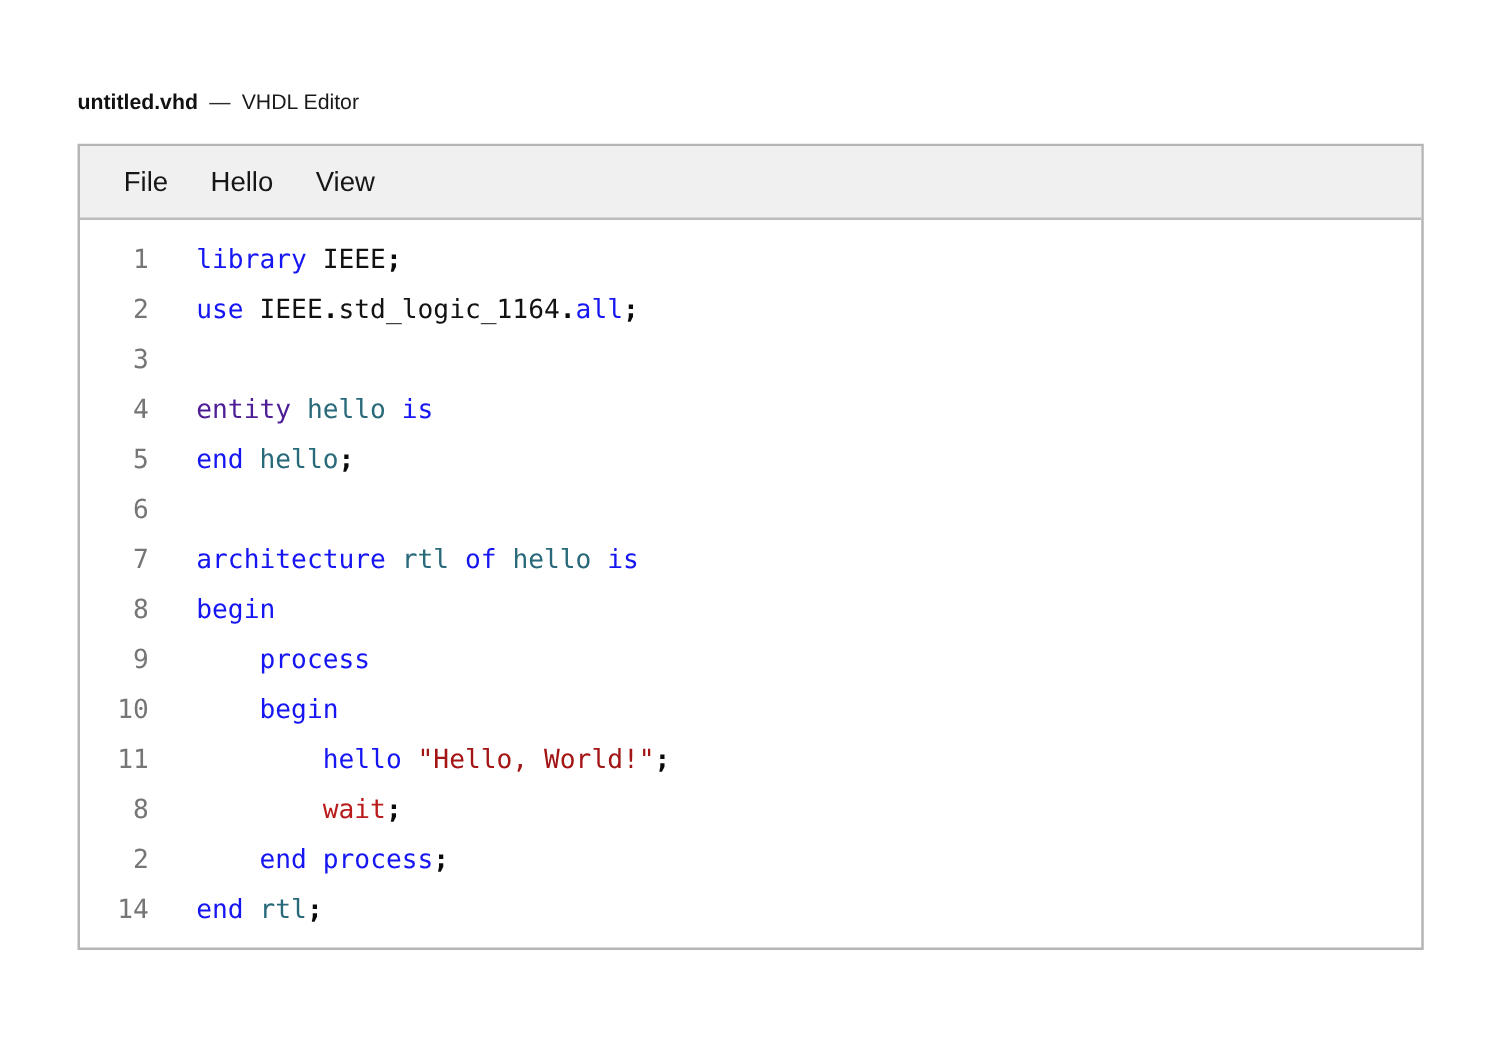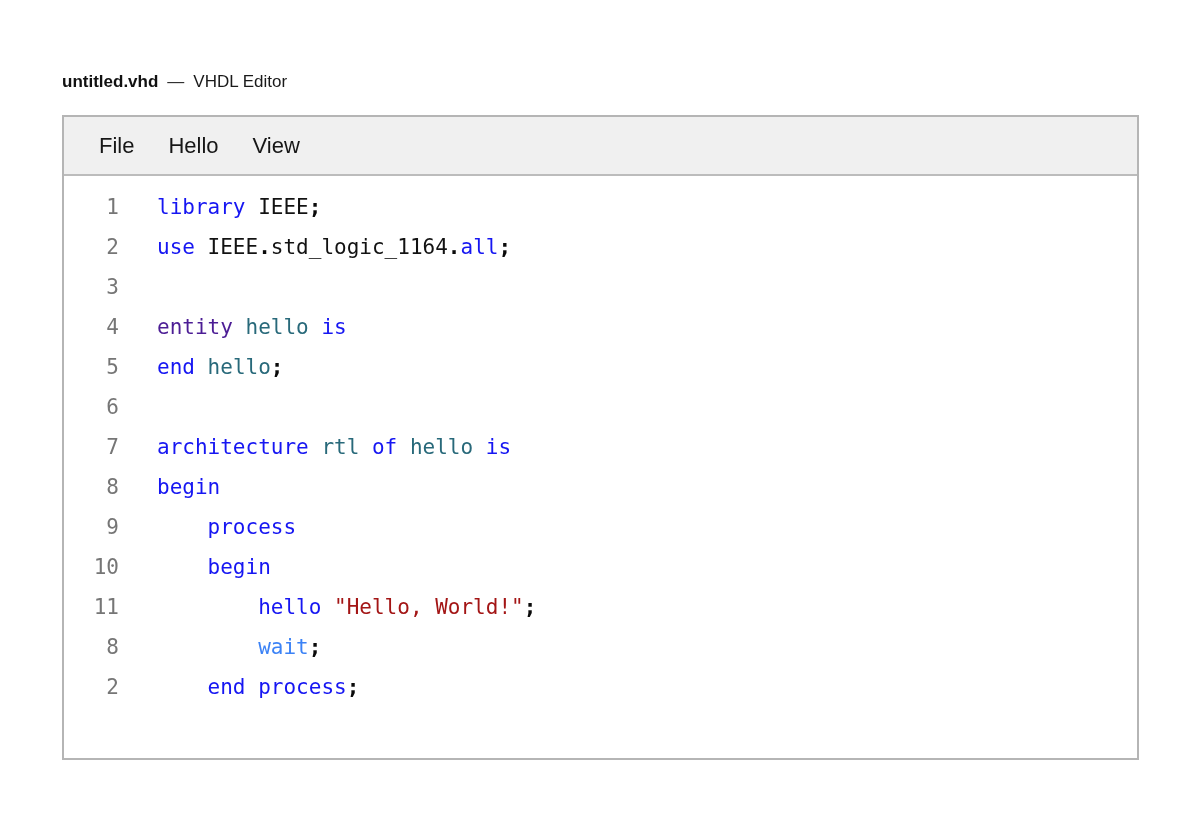--- a/index.html
+++ b/index.html
@@ -114,20 +114,24 @@
       <div class="code-line">
         <span class="ln">10</span>
         <span class="code-text"><span class="tk tk-pl" style="color: rgb(18, 18, 18);">    </span><span class="tk tk-kw" style="color: rgb(22, 22, 242);">begin</span></span>
       </div>
       <div class="code-line">
         <span class="ln">11</span>
         <span class="code-text"><span class="tk tk-pl" style="color: rgb(18, 18, 18);">        </span><span class="tk tk-kw" style="color: rgb(22, 22, 242);">hello</span><span class="tk tk-pl" style="color: rgb(18, 18, 18);"> </span><span class="tk tk-str" style="color: rgb(163, 21, 21);">"Hello, World!"</span><span class="tk tk-pu" style="color: rgb(10, 10, 10);">;</span></span>
       </div>
       <div class="code-line">
         <span class="ln">8</span>
-        <span class="code-text"><span class="tk tk-pl" style="color: rgb(18, 18, 18);">        </span><span class="tk tk-kw" style="color: #3b82f6;">wait</span><span class="tk tk-pu" style="color: rgb(10, 10, 10);">;</span></span>
+        <span class="code-text"><span class="tk tk-pl" style="color: rgb(18, 18, 18);">        </span><span class="tk tk-kw" style="color: #b91c1c;">wait</span><span class="tk tk-pu" style="color: rgb(10, 10, 10);">;</span></span>
       </div>
       <div class="code-line">
         <span class="ln">2</span>
         <span class="code-text"><span class="tk tk-pl" style="color: rgb(18, 18, 18);">    </span><span class="tk tk-kw" style="color: rgb(22, 22, 242);">end</span><span class="tk tk-pl" style="color: rgb(18, 18, 18);"> </span><span class="tk tk-kw" style="color: rgb(22, 22, 242);">process</span><span class="tk tk-pu" style="color: rgb(10, 10, 10);">;</span></span>
       </div>
+      <div class="code-line">
+        <span class="ln">14</span>
+        <span class="code-text"><span class="tk tk-kw" style="color: rgb(22, 22, 242);">end</span><span class="tk tk-pl" style="color: rgb(18, 18, 18);"> </span><span class="tk tk-id" style="color: rgb(40, 105, 122);">rtl</span><span class="tk tk-pu" style="color: rgb(10, 10, 10);">;</span></span>
+      </div>
     </div>
 </div>
 
 </body></html>

